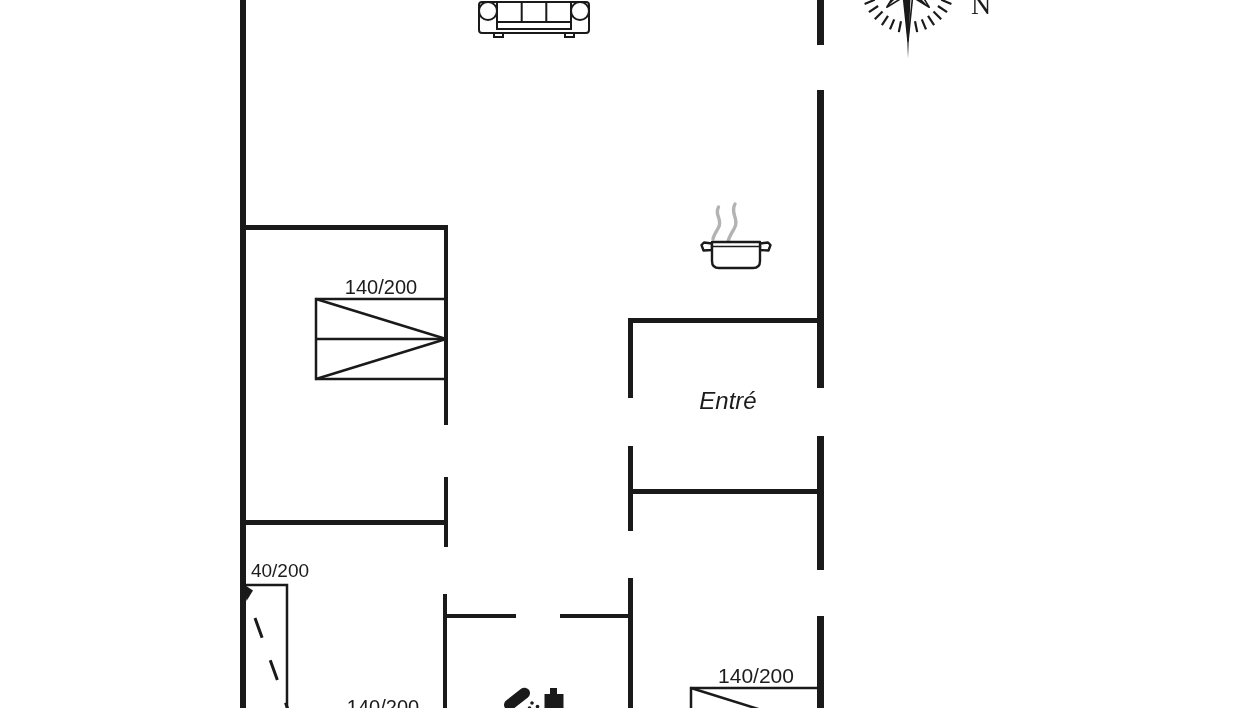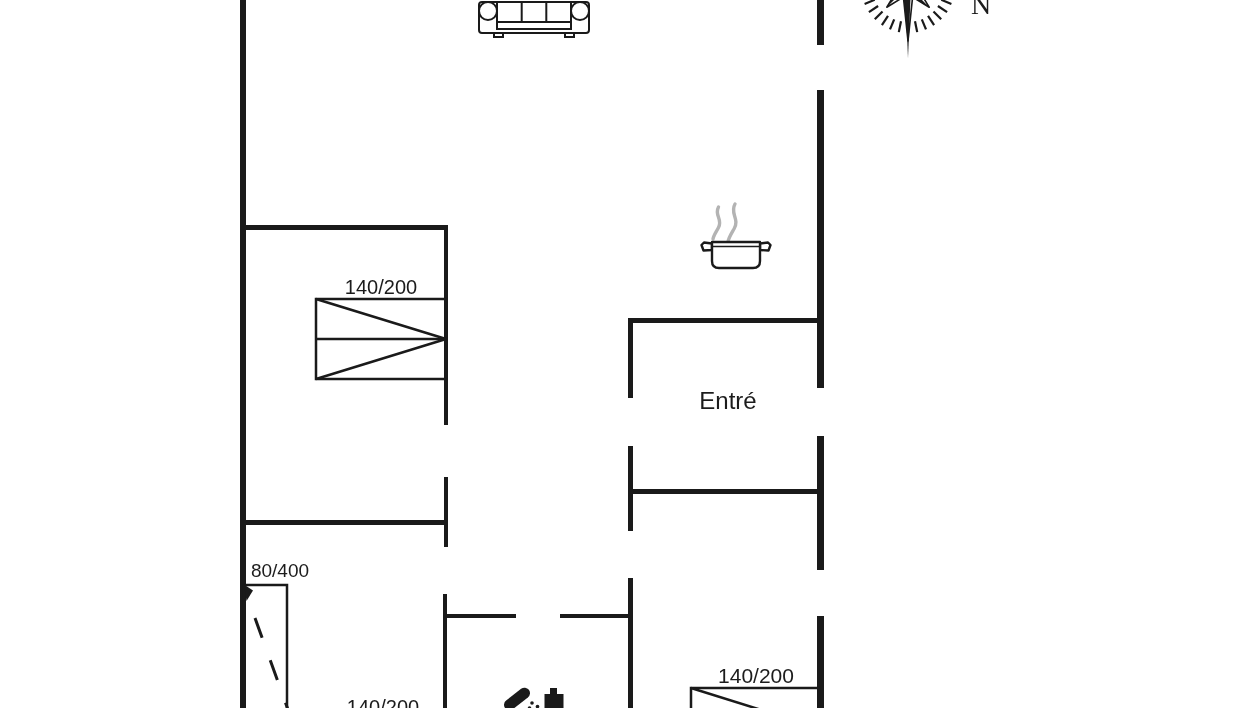--- a/index.html
+++ b/index.html
@@ -13,21 +13,21 @@
   #plan svg{position:absolute;left:0;top:0;}
   .lbl{
     position:absolute;
     transform:translateX(-50%);
     white-space:nowrap;
     color:#1c1c1c;
     line-height:1;
     user-select:none;
   }
   .lbl-bed-top{left:381px;top:277px;font-size:20px;}
-  .lbl-entre{left:728px;top:389px;font-size:24px;}
+  .lbl-entre{left:728px;top:389px;font-size:24px;font-style:italic;}
   .lbl-bed-80{left:280px;top:561px;font-size:19px;}
   .lbl-bed-br{left:756px;top:665px;font-size:21px;}
   .lbl-bed-bl{left:383px;top:697px;font-size:20px;}
   .lbl-north{left:981px;top:-9px;font-size:28px;font-family:"Liberation Serif", serif;}
 </style>
 </head>
 <body>
 
 <div id="plan">
 
@@ -152,20 +152,20 @@
     <g fill="#1a1a1a">
       <rect x="550" y="688" width="7" height="8"></rect>
       <rect x="544.5" y="694" width="19" height="16"></rect>
     </g>
   </svg>
 
   <div class="lbl lbl-bed-top">140/200</div>
 
   <div class="lbl lbl-entre">Entré</div>
 
-  <div class="lbl lbl-bed-80">80/400</div>
+  <div class="lbl lbl-bed-80">40/200</div>
 
   <div class="lbl lbl-bed-bl">140/200</div>
 
   <div class="lbl lbl-bed-br">140/200</div>
 
   <div class="lbl lbl-north">N</div>
 </div>
 
 </body></html>

